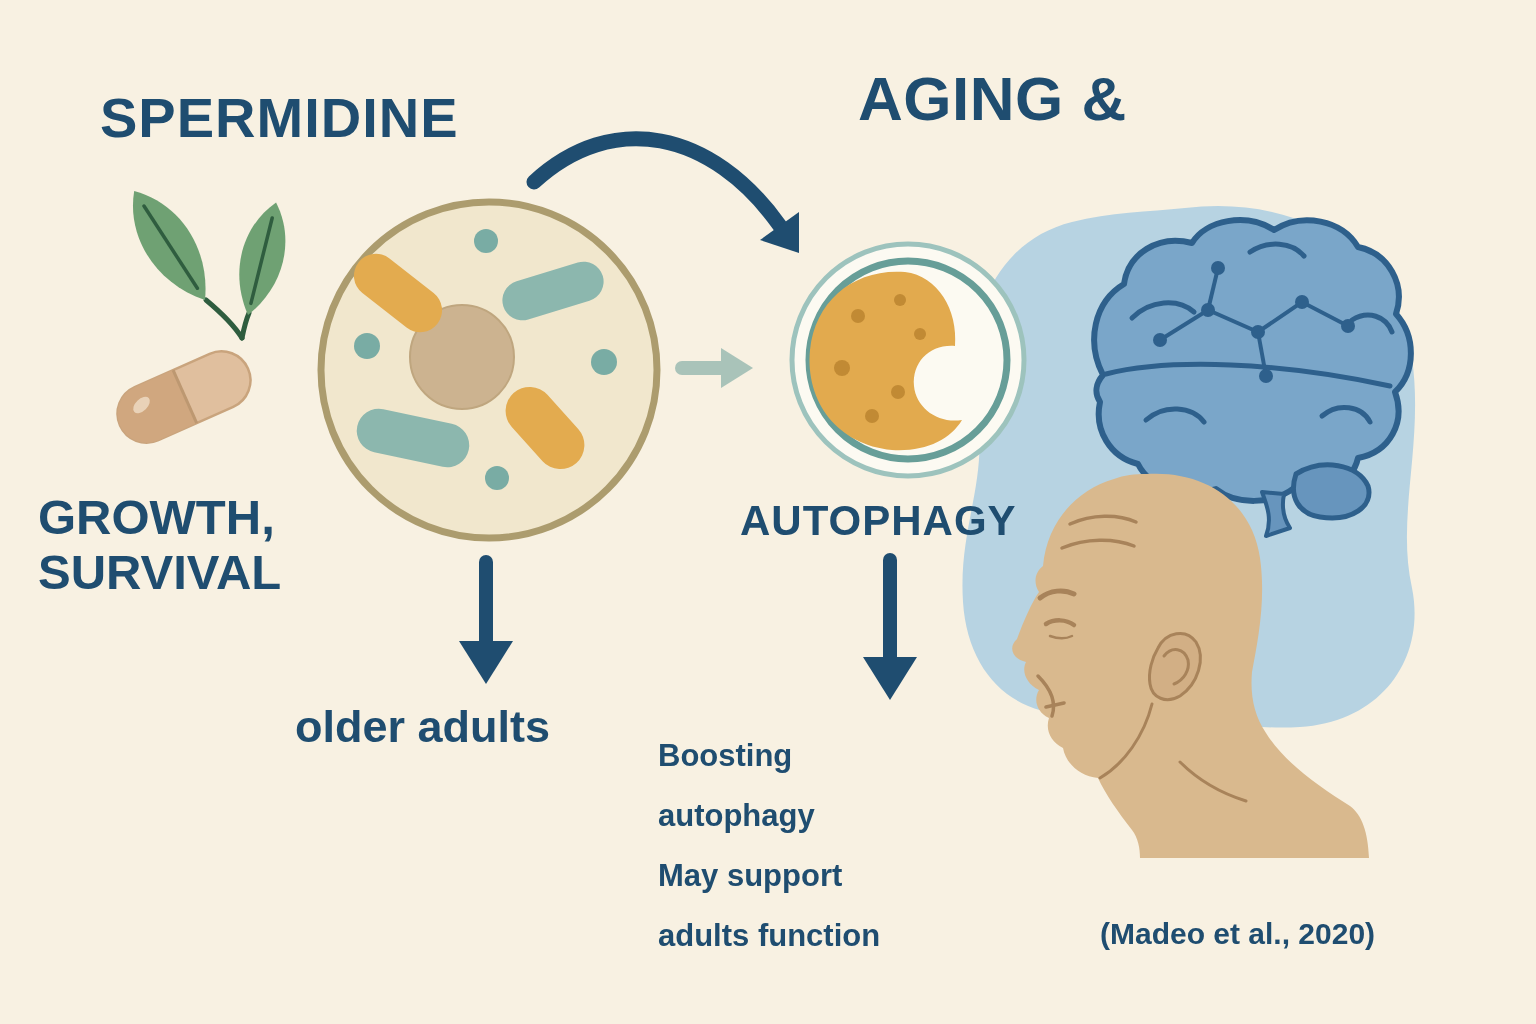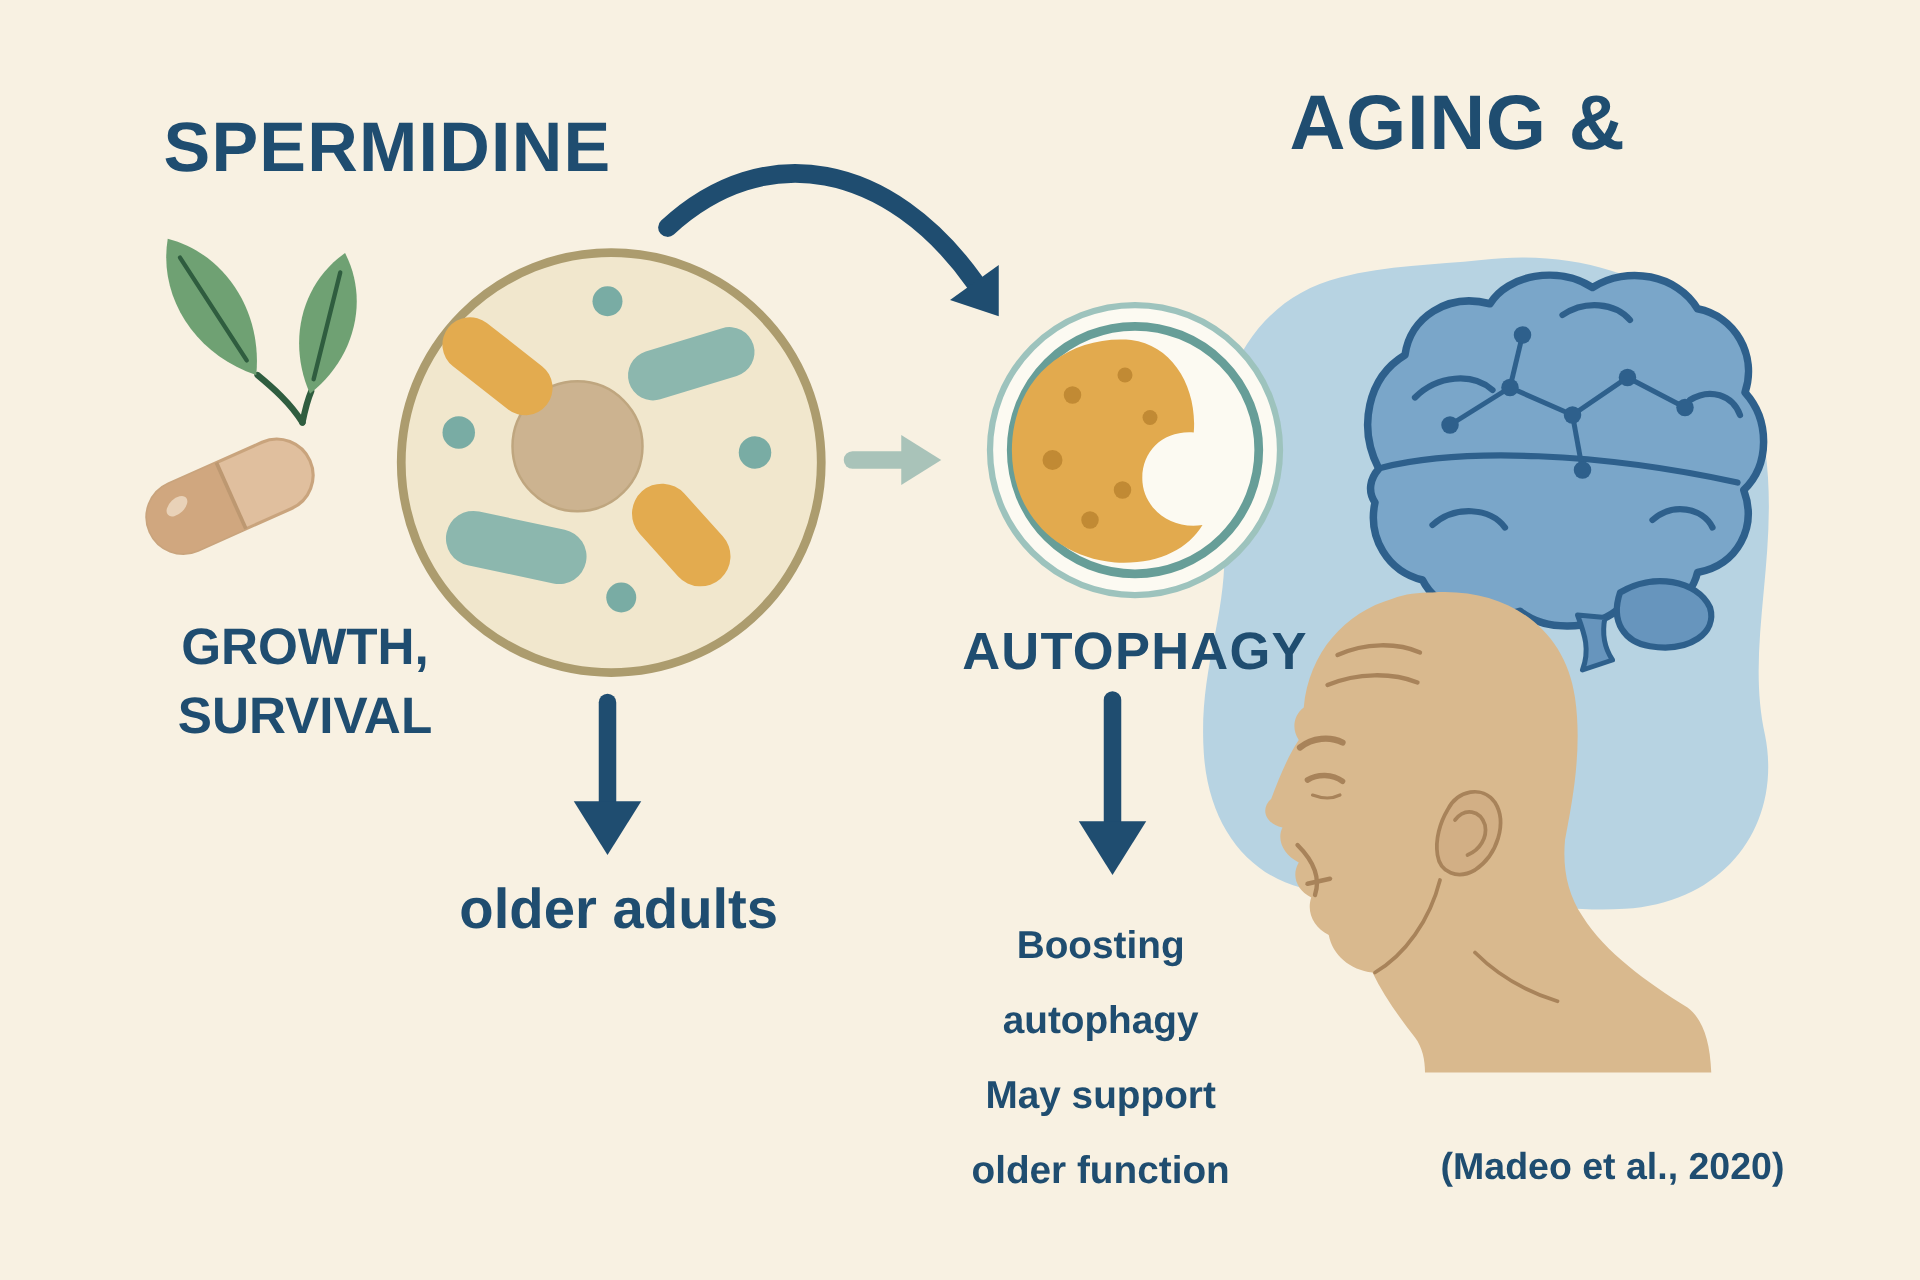--- a/index.html
+++ b/index.html
@@ -8,26 +8,25 @@
     width:1536px;height:1024px;
     background:#f8f1e2;
     overflow:hidden;
     font-family:"Liberation Sans",sans-serif;
   }
   .canvas svg{position:absolute;left:0;top:0;}
   .t{
     position:absolute;
     color:#1f4d70;
     font-weight:700;
-    text-align:center;
     line-height:1.2;
   }
   .spermidine{left:100px;top:84px;width:420px;font-size:56px;letter-spacing:1px;}
   .aging{left:858px;top:66px;width:616px;font-size:62px;line-height:66px;letter-spacing:.5px;}
-  .growth{left:38px;top:490px;width:412px;font-size:41px;line-height:55px;}
+  .growth{left:38px;top:490px;width:412px;font-size:49px;line-height:55px;}
   .levels{left:295px;top:698px;width:400px;font-size:45px;line-height:58px;}
   .autophagy-label{left:740px;top:496px;width:336px;font-size:42px;letter-spacing:1px;}
   .benefit{left:658px;top:726px;width:445px;font-size:31px;line-height:60px;}
   .citation{left:1100px;top:916px;width:380px;font-size:30px;}
 </style>
 </head>
 <body>
 
 <div class="canvas">
 
@@ -162,18 +161,18 @@
   <div class="t levels">
     <div>older adults</div>
   </div>
 
   <div class="t autophagy-label">AUTOPHAGY</div>
 
   <div class="t benefit">
     <div>Boosting</div>
     <div>autophagy</div>
     <div>May support</div>
-    <div>older function</div>
+    <div>adults function</div>
   </div>
 
   <div class="t citation">(Madeo et al., 2020)</div>
 
 </div>
 
 </body></html>

